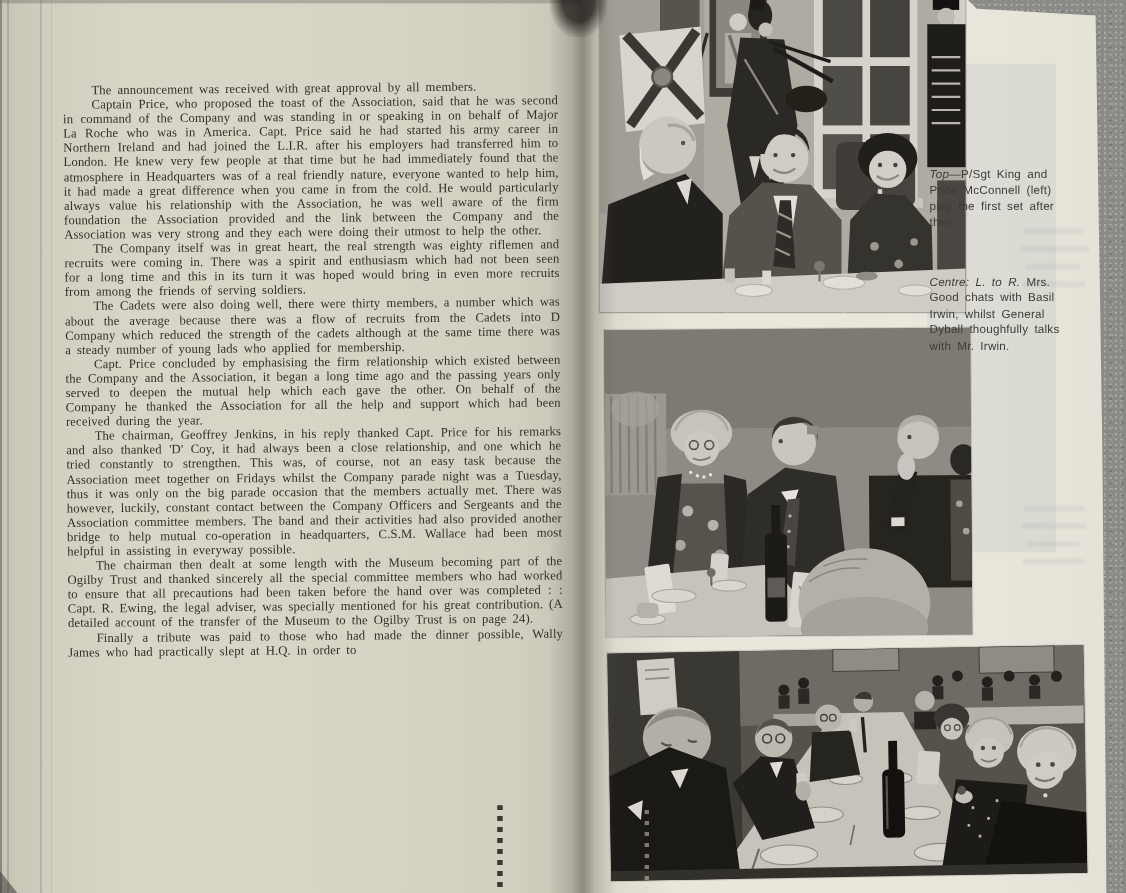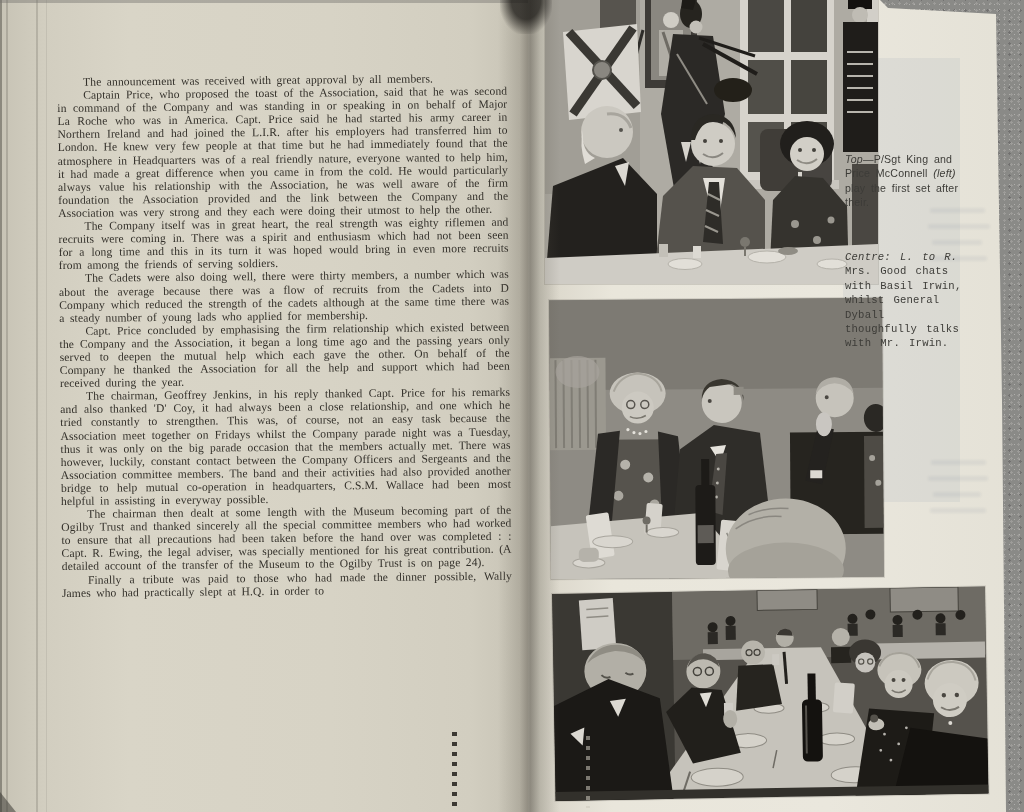--- a/index.html
+++ b/index.html
@@ -78,23 +78,23 @@
   .photo-centre{left:550px;top:299px;width:333px;height:279px;transform:rotate(-.4deg);}
   .photo-bottom{left:552px;top:594px;width:433px;height:207px;transform:rotate(-1deg);transform-origin:left top;}
 
   .caption{
     position:absolute;left:845px;width:114px;
     font-family:"Liberation Sans", sans-serif;
     font-size:10.6px;line-height:14.4px;color:#3d3c38;
     word-spacing:2.5px;letter-spacing:.2px;
   }
   .caption .lead{font-style:italic;margin-top:24px;}
-  .caption .em{font-style:italic;}
+  .caption .em{}
   .caption-1{top:152px;}
-  .caption-2{top:250px;width:120px;font-family:Liberation Mono, monospace;}
+  .caption-2{top:250px;width:120px;}
   .caption-3{top:350px;}
 </style>
 </head>
 <body>
 
 <div class="scene">
 
   <div class="left-page">
     <div class="page-stack"></div>
     <div class="top-shadow"></div>

